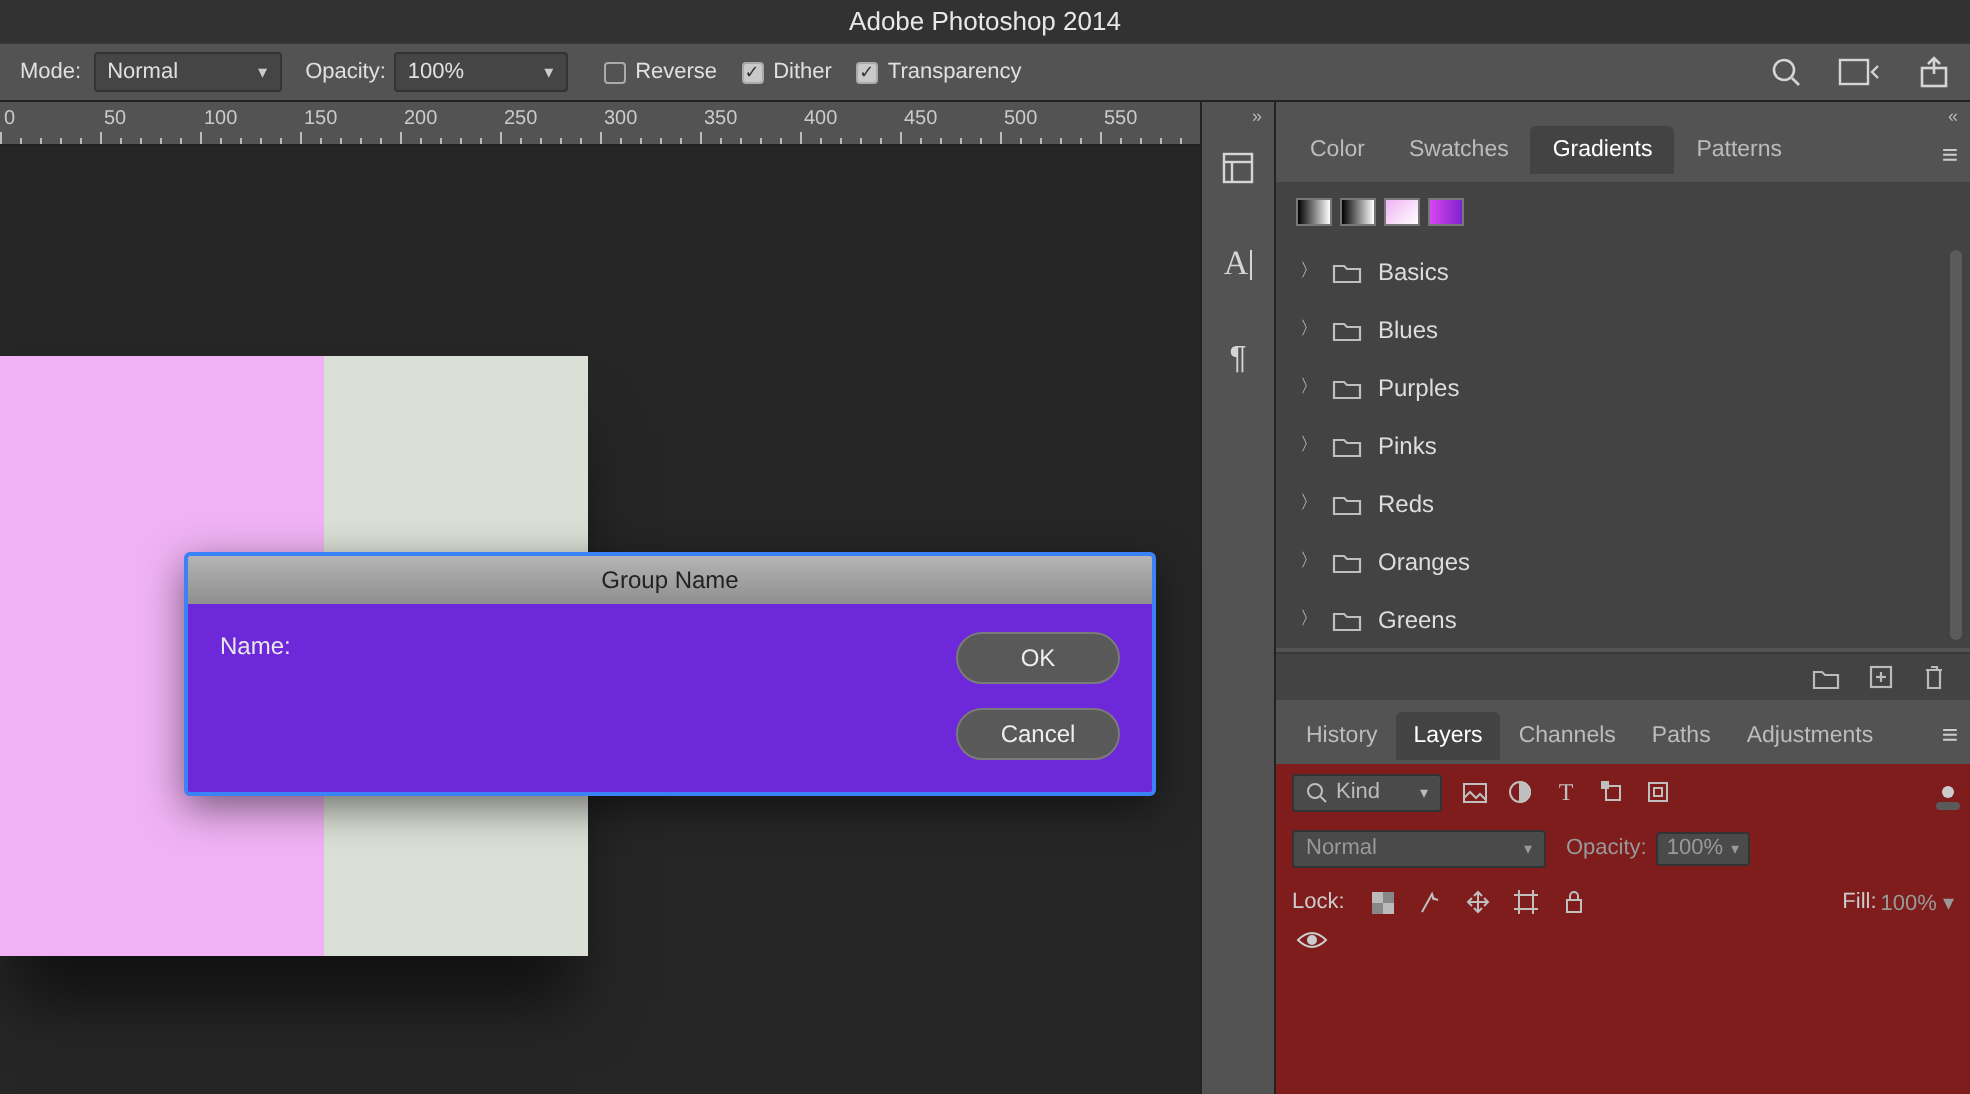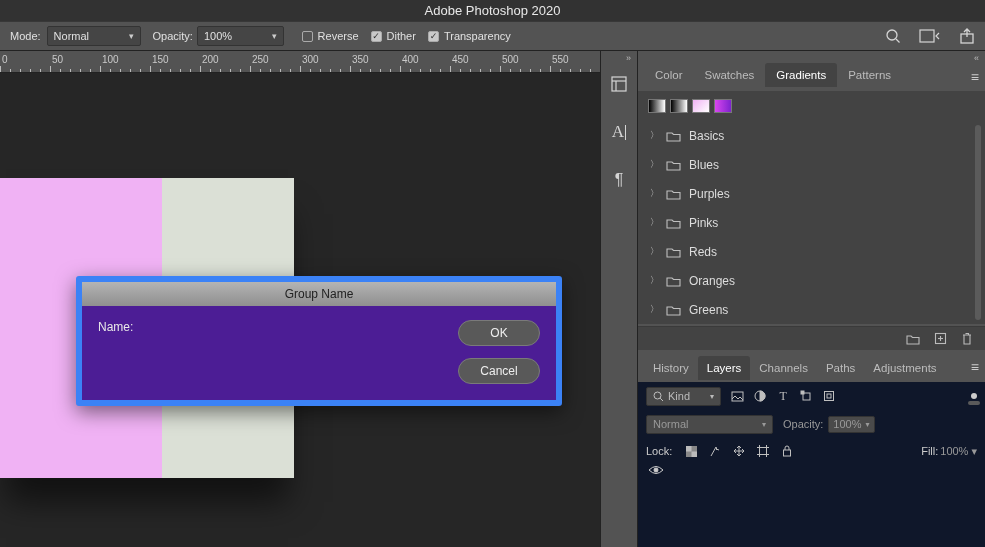--- a/index.html
+++ b/index.html
@@ -37,21 +37,21 @@
   .grad-list{background:#434343;flex:0 0 auto;position:relative;font-size:12px}
   .grad-list .scrollbar{position:absolute;right:4px;top:4px;bottom:4px;width:6px;background:#5b5b5b;border-radius:3px}
   .grad-item{display:flex;align-items:center;height:29px;padding-left:12px;color:#ddd}
   .grad-item .arr{width:8px;font-size:9px;color:#ccc;margin-right:8px}
   .grad-item .fld{color:#bfbfbf;margin-right:8px;display:inline-flex}
   .grad-footer{height:24px;background:#434343;display:flex;justify-content:flex-end;align-items:center;gap:14px;padding-right:12px;color:#bbb;border-top:1px solid #3a3a3a;margin-top:2px}
   .grad-footer svg{display:block}
 
   .tabs2{display:flex;align-items:center;height:28px;padding-left:6px;font-size:11.5px;margin-top:4px}
   .tabs2 .tab{padding:6px 9px}
-  .layers-body{background:#0f172a;flex:1;display:flex;flex-direction:column}
+  .layers-body{background:#7f1d1d;flex:1;display:flex;flex-direction:column}
   .layers-filter{display:flex;align-items:center;height:28px;padding:0 8px;gap:9px;color:#bbb;font-size:11px}
   .layers-filter .kind{display:flex;align-items:center;border:1px solid #333;background:#4a4a4a;border-radius:2px;height:19px;padding:0 6px}
   .layers-filter .kind .chev{margin-left:20px;font-size:8px}
   .micro{width:14px;height:14px;display:inline-flex;align-items:center;justify-content:center;color:#bfbfbf}
   .filter-dot{width:6px;height:6px;border-radius:50%;background:#ccc;margin-left:auto;position:relative}
   .filter-dot::after{content:"";position:absolute;width:12px;height:4px;background:#5a5a5a;border-radius:2px;top:8px;left:-3px}
   .blend-row{display:flex;align-items:center;height:28px;padding:0 8px;font-size:11px;color:#999}
   .blend-row .bsel{border:1px solid #333;background:#4a4a4a;border-radius:2px;height:19px;padding:0 6px;display:flex;align-items:center;flex:0 0 127px}
   .blend-row .bsel .chev{margin-left:auto;font-size:8px}
   .blend-row .lbl{margin-left:10px;margin-right:5px}
@@ -60,34 +60,34 @@
   .lock-row{display:flex;align-items:center;height:26px;padding:0 8px;font-size:11px;color:#bbb;gap:10px}
   .lock-row .lbl{color:#ccc;margin-right:2px}
   .lock-row .fill-group{margin-left:auto;display:flex;align-items:center}
   .layer-row{display:flex;align-items:center;height:42px;border:1px solid #666;background:#575757;margin:2px 8px 0 32px}
   .eye{width:26px;display:flex;align-items:center;justify-content:center;color:#ccc;margin-left:-28px}
   .thumb{width:30px;height:28px;background:linear-gradient(90deg,#f0b2f4 55%,#dbe0d6 55%);border:1px solid #888;margin:0 10px}
   .layer-name{color:#eee;font-size:12px}
   .lock-ico{margin-left:auto;margin-right:12px;color:#ccc}
 
   
-  .dialog{position:absolute;left:76px;top:276px;width:486px;background:#4c1d95;border:6px solid #3b82f6;box-shadow:0 6px 20px rgba(0,0,0,.5);border-radius:3px;overflow:hidden}
+  .dialog{position:absolute;left:92px;top:276px;width:486px;background:#6d28d9;border:2px solid #3b82f6;box-shadow:0 6px 20px rgba(0,0,0,.5);border-radius:3px;overflow:hidden}
   .dialog-title{height:24px;background:linear-gradient(#b4b4b4,#8f8f8f);color:#222;font-size:12px;text-align:center;line-height:24px}
   .dialog-body{padding:14px 16px 16px 16px;display:flex;gap:24px;align-items:flex-start}
   .dialog-body .left{flex:1;display:flex;align-items:center}
   .dialog-body .left label{color:#e8e8e8;font-size:12px;margin-right:8px}
   .dialog-body input{flex:1;background:#454545;border:2px solid #2169cf;height:22px;color:#fff;font-size:12px;padding:0 5px;outline:none}
   .dialog-body .btns{display:flex;flex-direction:column;gap:12px}
   .dialog-body button{width:82px;height:26px;background:#595959;border:1px solid #7a7a7a;color:#eee;font-size:12px;border-radius:13px}
   .panels-menu2{position:absolute;right:6px;font-size:14px;color:#ccc}
 </style>
 </head>
 <body>
 
-<div class="titlebar">Adobe Photoshop 2020</div>
+<div class="titlebar">Adobe Photoshop 2014</div>
 
 <div class="options-bar">
   <span>Mode:</span>
   <div class="sel">
     <span>Normal</span>
     <span class="chev">▾</span>
   </div>
   <span class="opc">Opacity:</span>
   <div class="sel opc" style="margin-left:4px">
     <span>100%</span>

